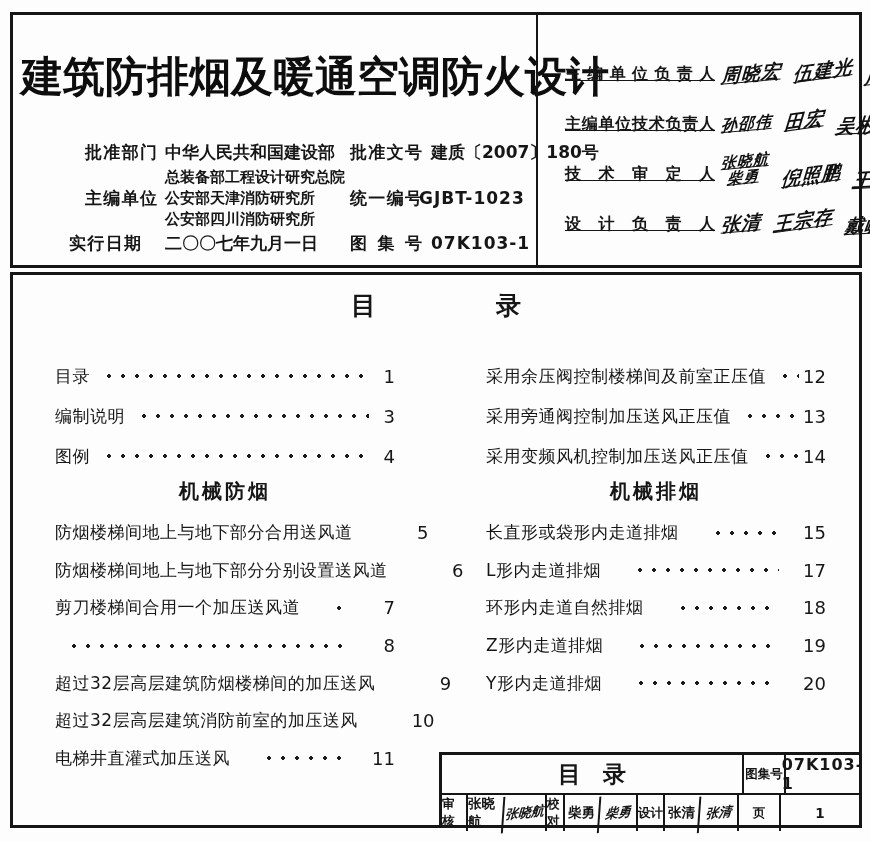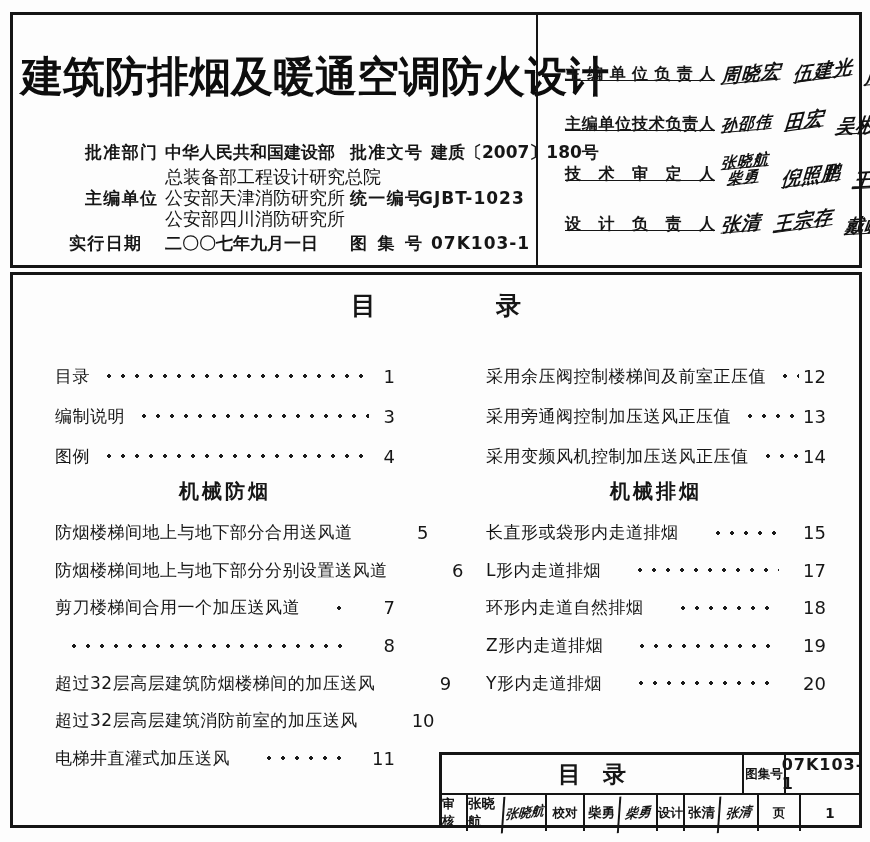--- a/index.html
+++ b/index.html
@@ -10,21 +10,21 @@
   
   .header-box { position:absolute; left:10px; top:12px; width:852px; height:256px;
                 border:3px solid #151515; background:#fdfdfd; }
   .hdr-divider { position:absolute; left:523px; top:0; bottom:0; width:2px; background:#151515; }
   .doc-title { position:absolute; left:8px; top:34px; width:515px; font-size:42px; font-weight:900;
                letter-spacing:0px; white-space:nowrap; color:#0d0d0d; }
   .hinfo { position:absolute; transform:translateY(-50%); font-size:17px; font-weight:700;
            white-space:nowrap;margin-left:40px; }
   .hlabel { width:72px; text-align:justify; text-align-last:justify; display:inline-block; }
   .hval { font-weight:600; }
-  .hsmall { font-size:18px; font-weight:400; }
+  .hsmall { font-size:15px; font-weight:700; }
 
   
   .sign-rows { position:absolute; left:552px; right:6px; top:36px; bottom:18px;
                display:flex; flex-direction:column; justify-content:space-between;text-decoration:underline; }
   .sign-row { display:flex; align-items:center; height:46px; }
   .sign-label { width:150px; min-width:150px; font-size:16px; font-weight:700;
                 text-align:justify; text-align-last:justify; }
   .sigs { display:flex; align-items:center; gap:12px; margin-left:6px; }
   .sig { font-size:19px; font-weight:700; font-style:italic; white-space:nowrap;
          transform:rotate(-5deg) skewX(-8deg); letter-spacing:1px; color:#111; }
@@ -286,21 +286,21 @@
           <span>目</span>
           <span>录</span>
         </div>
         <div class="tb-cell tb-atlas-label">图集号</div>
         <div class="tb-cell tb-atlas-no">07K103-1</div>
       </div>
       <div class="tb-bottom">
         <div class="tb-cell tb-lbl" style="width:24px;">审核</div>
         <div class="tb-cell tb-name" style="width:36px;">张晓航</div>
         <div class="tb-cell tb-sig" style="width:43px;">张晓航</div>
-        <div class="tb-cell tb-lbl" style="width:38px;">校对</div>
+        <div class="tb-cell tb-lbl" style="width:18px;">校对</div>
         <div class="tb-cell tb-name" style="width:35px;">柴勇</div>
         <div class="tb-cell tb-sig" style="width:38px;">柴勇</div>
         <div class="tb-cell tb-lbl" style="width:27px;">设计</div>
         <div class="tb-cell tb-name" style="width:35px;">张清</div>
         <div class="tb-cell tb-sig" style="width:39px;">张清</div>
         <div class="tb-cell tb-lbl" style="width:42px;">页</div>
         <div class="tb-cell tb-name" style="flex:1;">1</div>
       </div>
     </div>
   </div>

